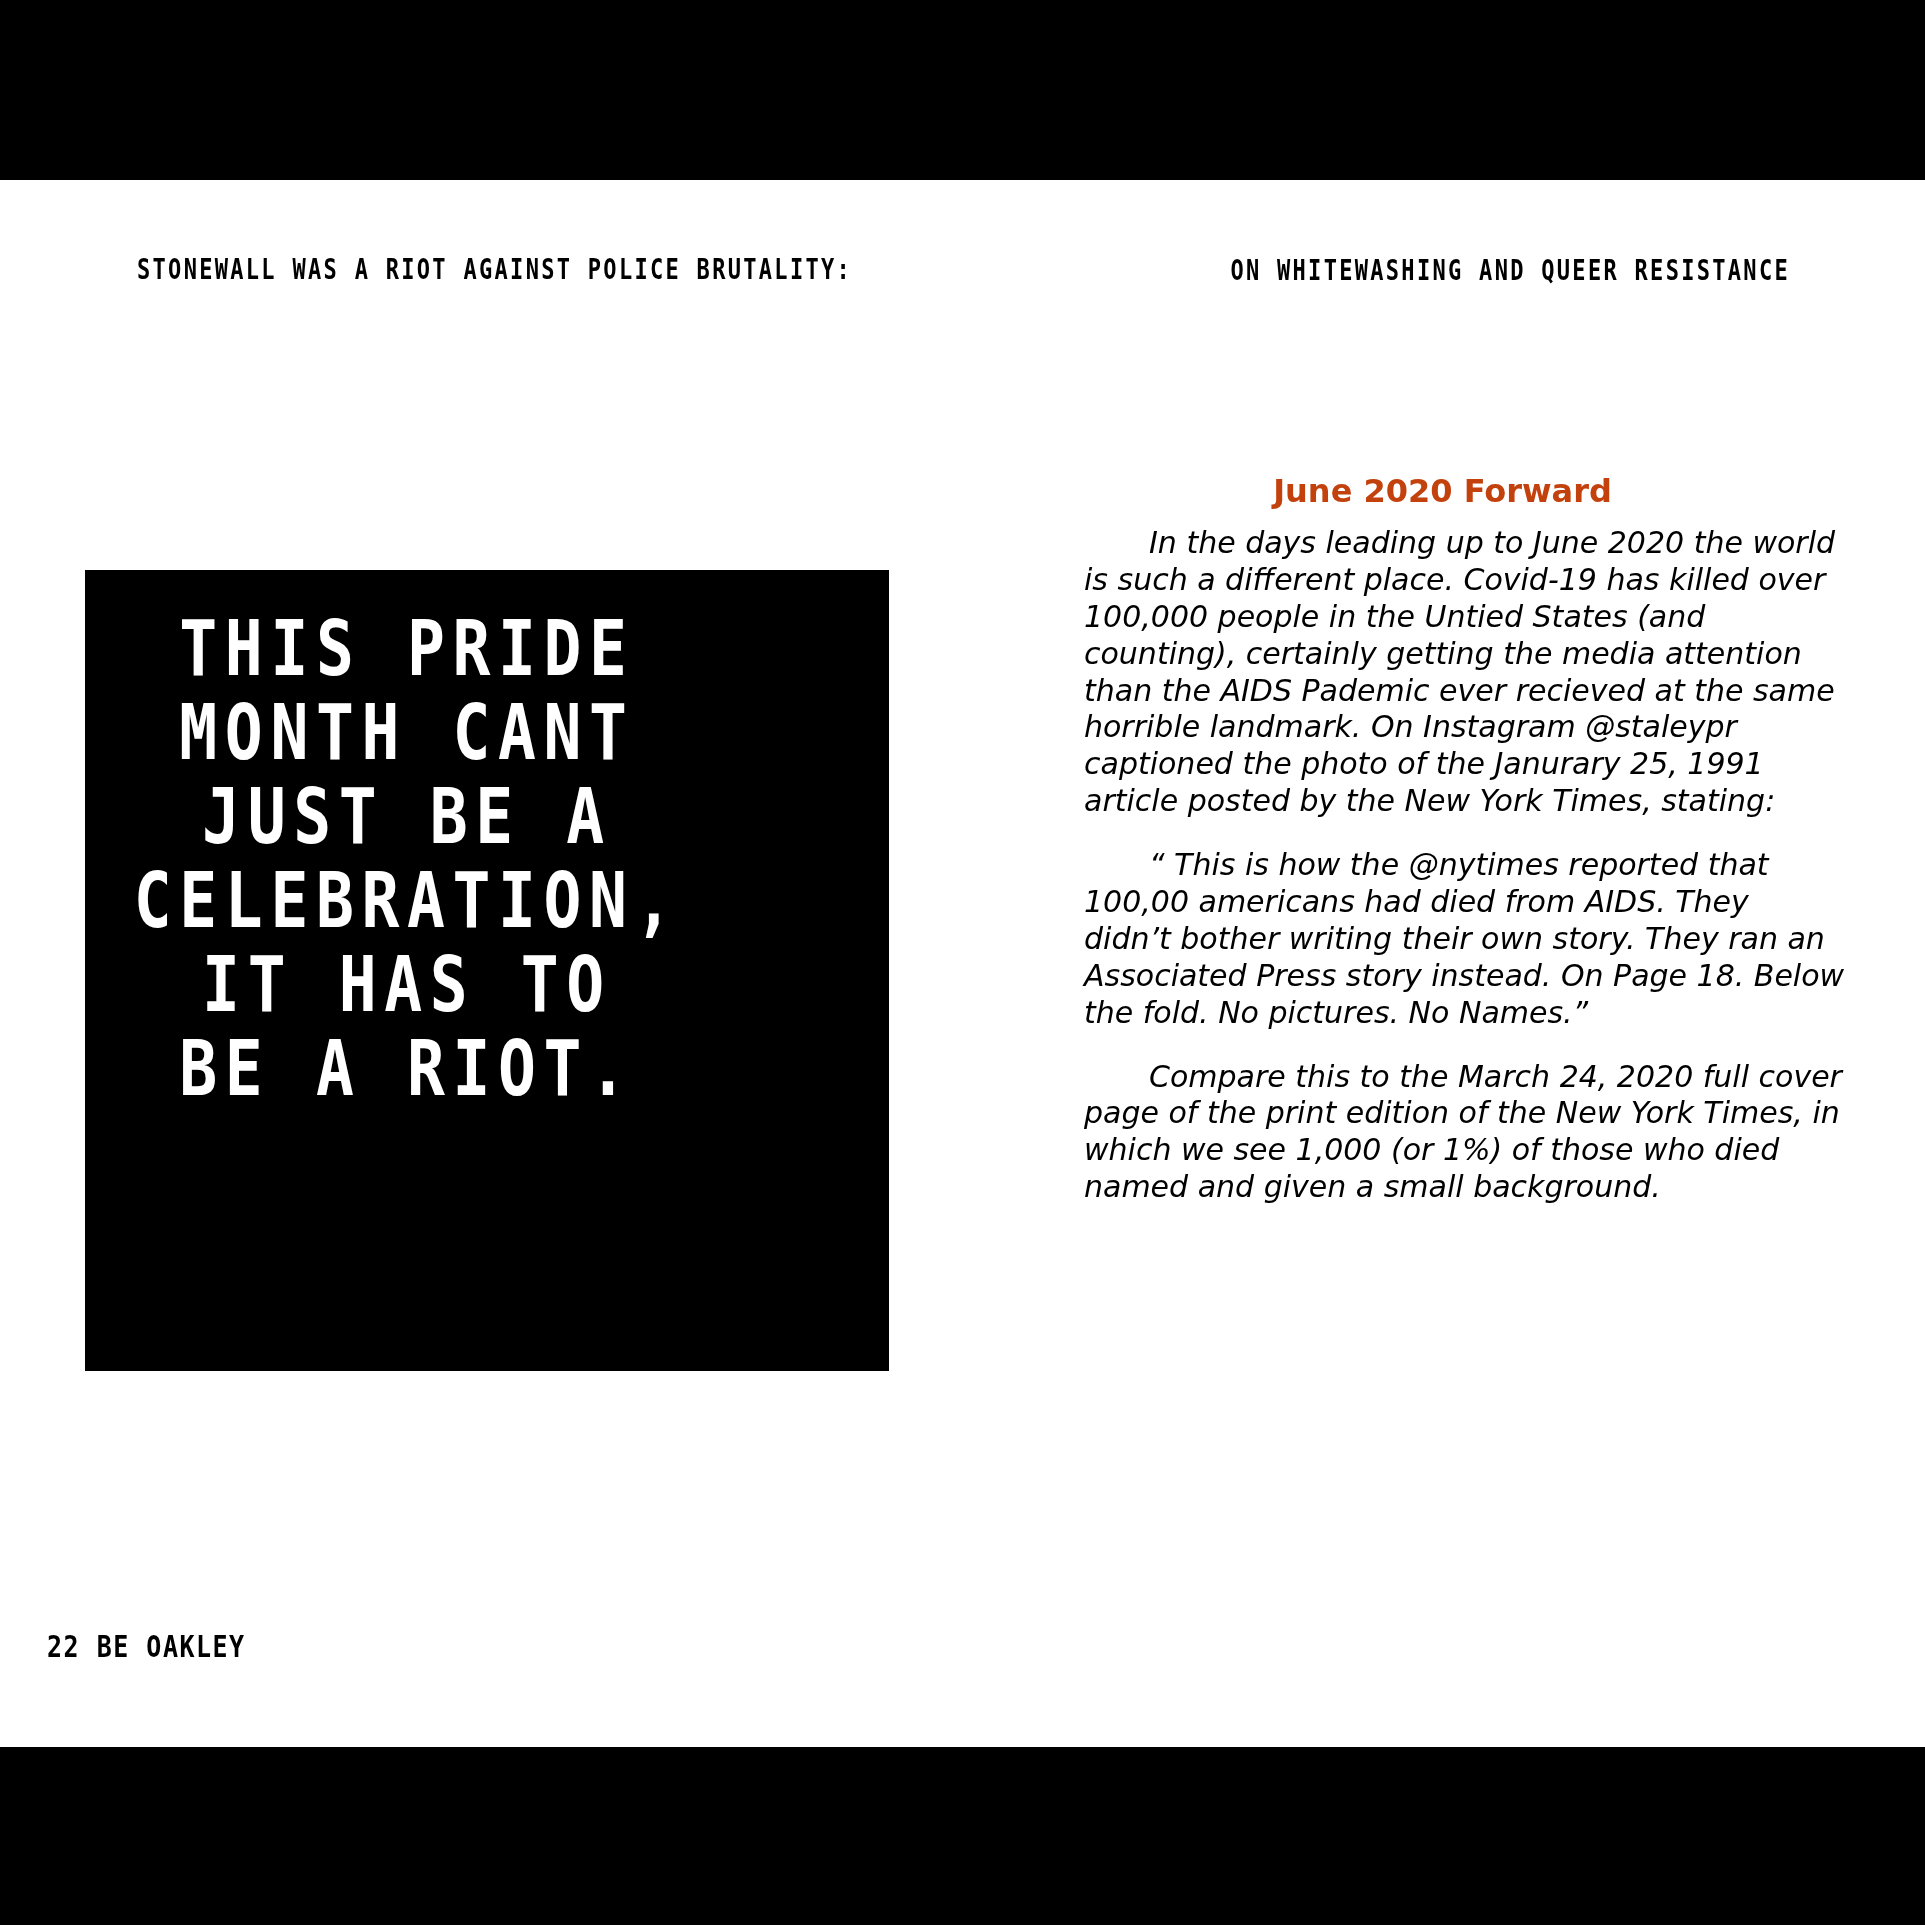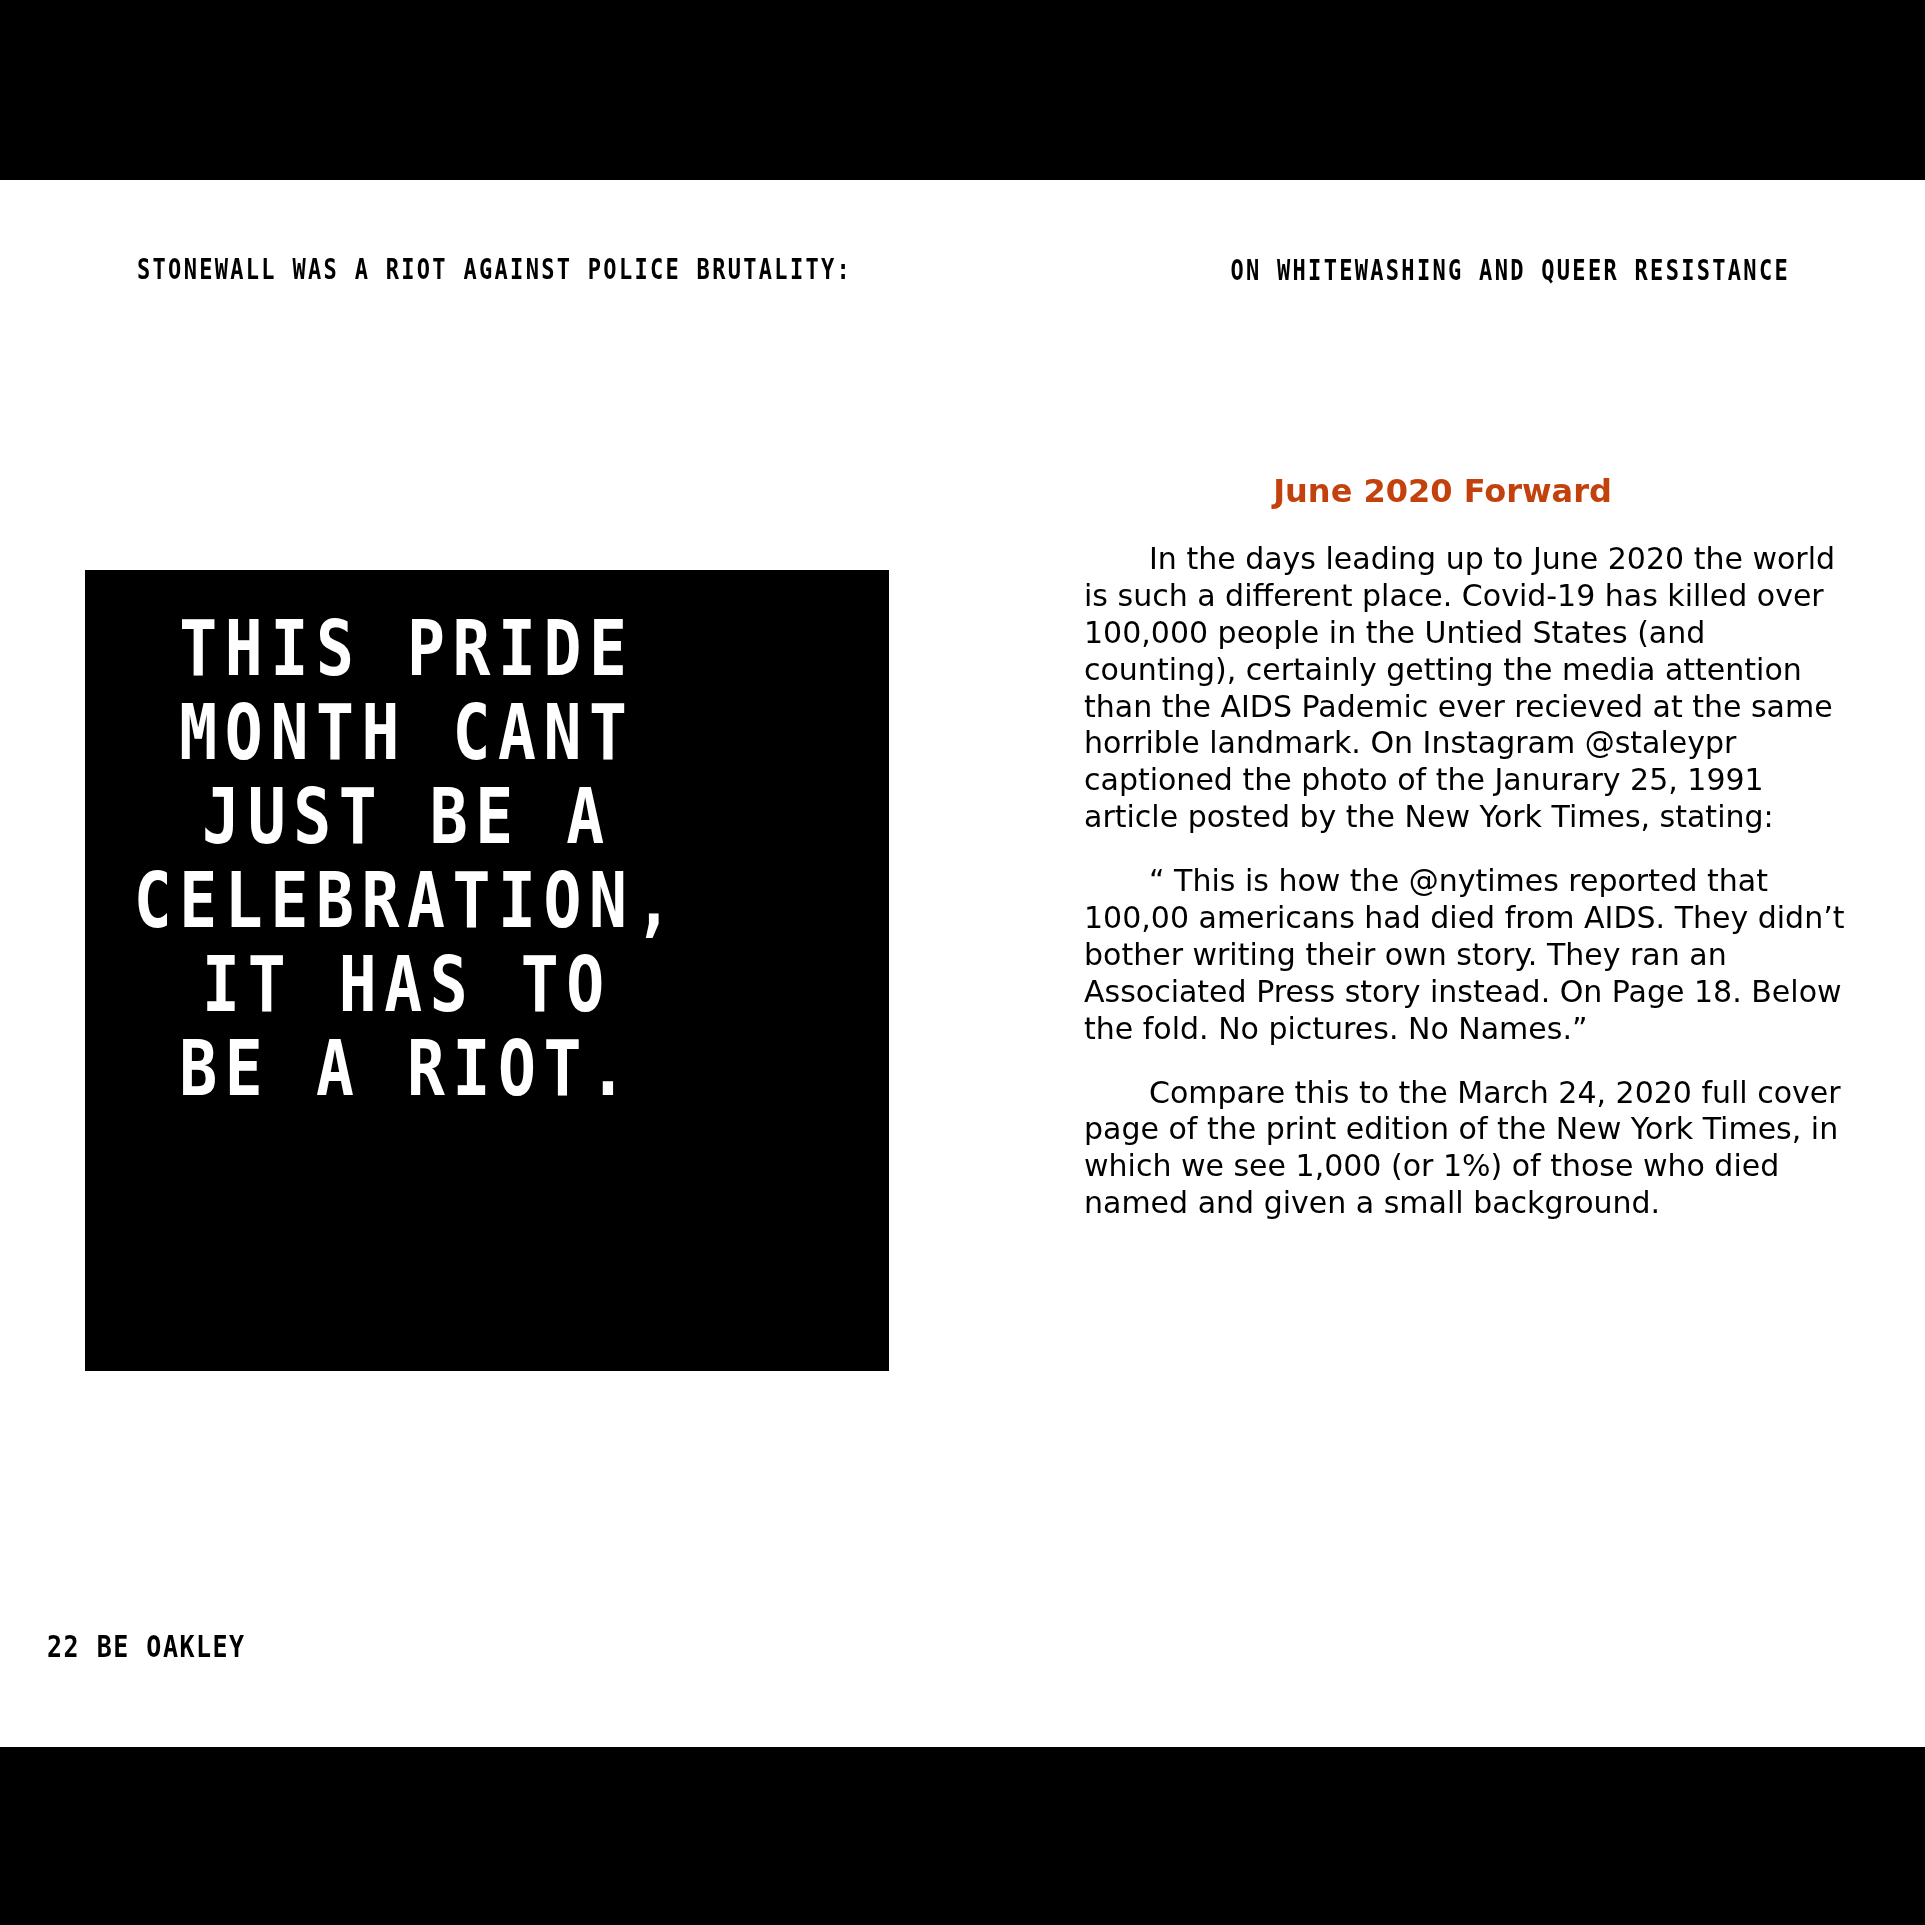--- a/index.html
+++ b/index.html
@@ -144,21 +144,22 @@
     position: absolute;
     left: 121px;
     top: 344px;
     width: 761px;
     font-family: "DejaVu Sans", sans-serif;
     font-size: 30px;
     line-height: 1.23;
     color: #000000;
   }
   .body-col p {
-    margin: 16px 0 27px 0;
+    margin: 0 0 27px 0;
+    font-style: italic;
   }
   .body-col p.indent {
     text-indent: 65px;
   }
   .folio-right {
     position: absolute;
     right: 44px;
     bottom: 82px;
     font-family: "DejaVu Sans Mono", monospace;
     font-size: 25px;

